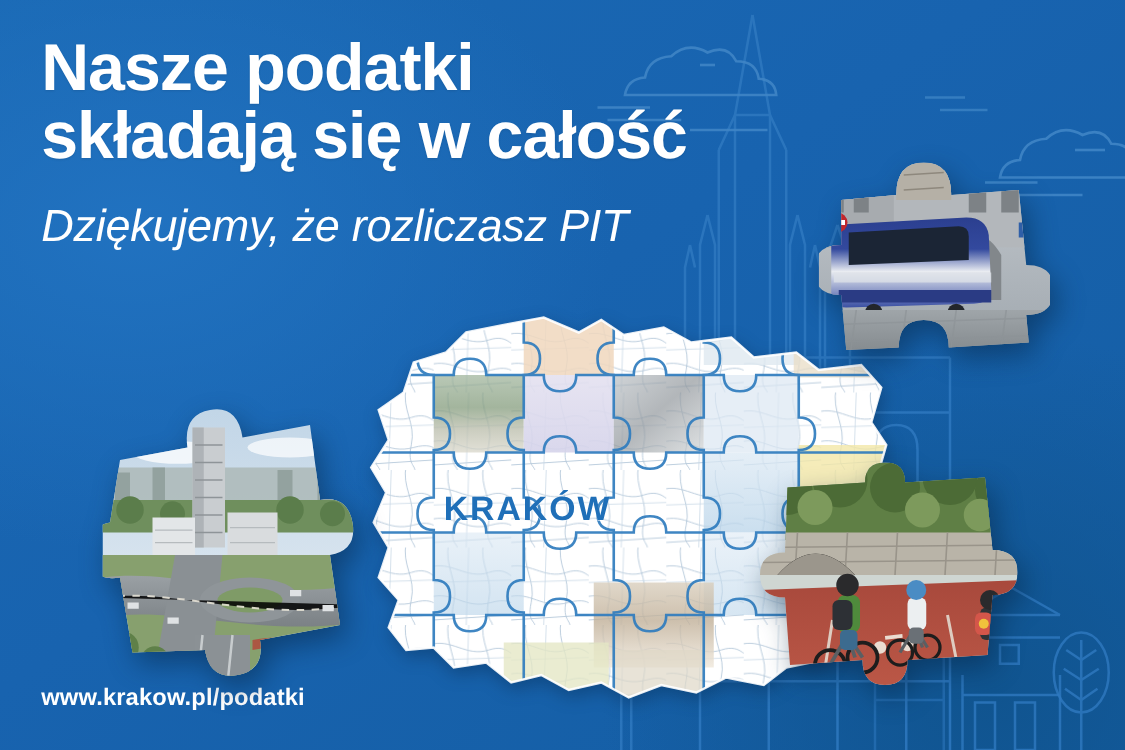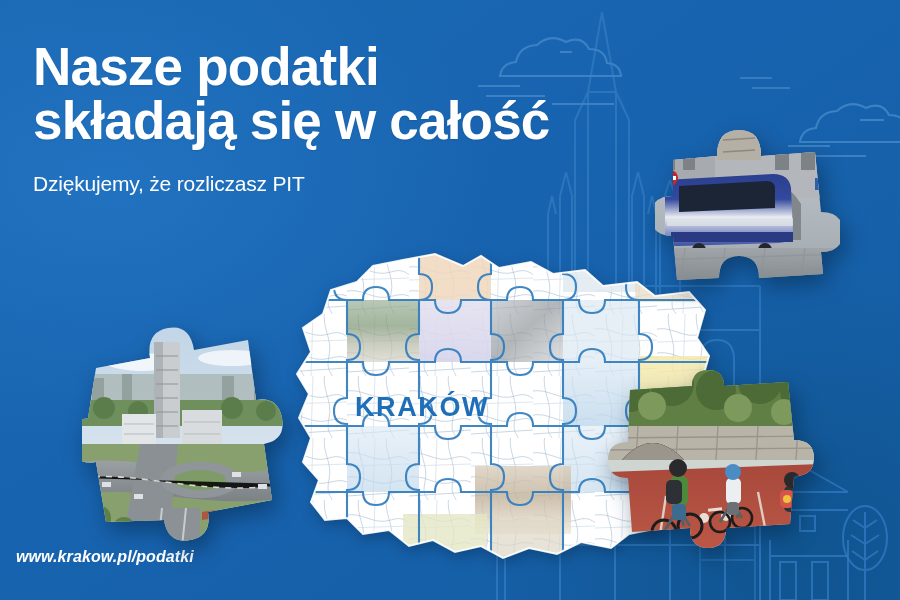--- a/index.html
+++ b/index.html
@@ -15,37 +15,38 @@
       radial-gradient(ellipse 620px 420px at 12% 30%, #2172c0 0%, rgba(33,114,192,0) 62%),
       radial-gradient(ellipse 520px 480px at 88% 92%, #10548f 0%, rgba(16,84,143,0) 60%),
       linear-gradient(145deg,#1a69b4 0%, #1863af 45%, #145da2 100%);
   }
 
   
   .lineart{position:absolute;inset:0;pointer-events:none;}
   .lineart svg{display:block;width:900px;height:600px;}
 
   
-  .copy{position:absolute;left:33px;top:40px;width:650px;z-index:6;}
+  .copy{position:absolute;left:33px;top:28px;width:650px;z-index:6;}
   .headline{
     color:#ffffff;font-weight:700;font-size:53px;line-height:1.02;
     letter-spacing:-0.8px;margin:0;white-space:pre-line;
     text-shadow:0 1px 2px rgba(0,0,0,.10);
   }
   .subline{
-    color:#ffffff;font-weight:400;font-size:21px;letter-spacing:-0.2px;
+    color:#ffffff;font-weight:400;font-size:36px;letter-spacing:-0.2px;
     margin:24px 0 0 0;
+    font-style:italic;
   }
   .cityline{
     color:#ffffff;font-weight:300;font-size:42px;letter-spacing:-0.4px;
     margin:6px 0 0 0;
   }
   .url{
-    position:absolute;left:16px;top:548px;z-index:6;
-    color:#ffffff;font-weight:700;font-size:16px;letter-spacing:.1px;font-style:italic;
+    position:absolute;left:33px;top:548px;z-index:6;
+    color:#ffffff;font-weight:700;font-size:19px;letter-spacing:.1px;
   }
 
   
   .mapwrap{position:absolute;left:285px;top:252px;width:430px;height:310px;z-index:3;}
   .mapwrap svg{display:block;width:430px;height:310px;
     filter:drop-shadow(2px 5px 7px rgba(4,38,70,.38));}
   .citylabel{
     position:absolute;left:355px;top:392px;z-index:5;
     color:#1f6fb8;font-weight:600;font-size:27px;letter-spacing:1.6px;
     text-shadow:0 1px 0 rgba(255,255,255,.55);

